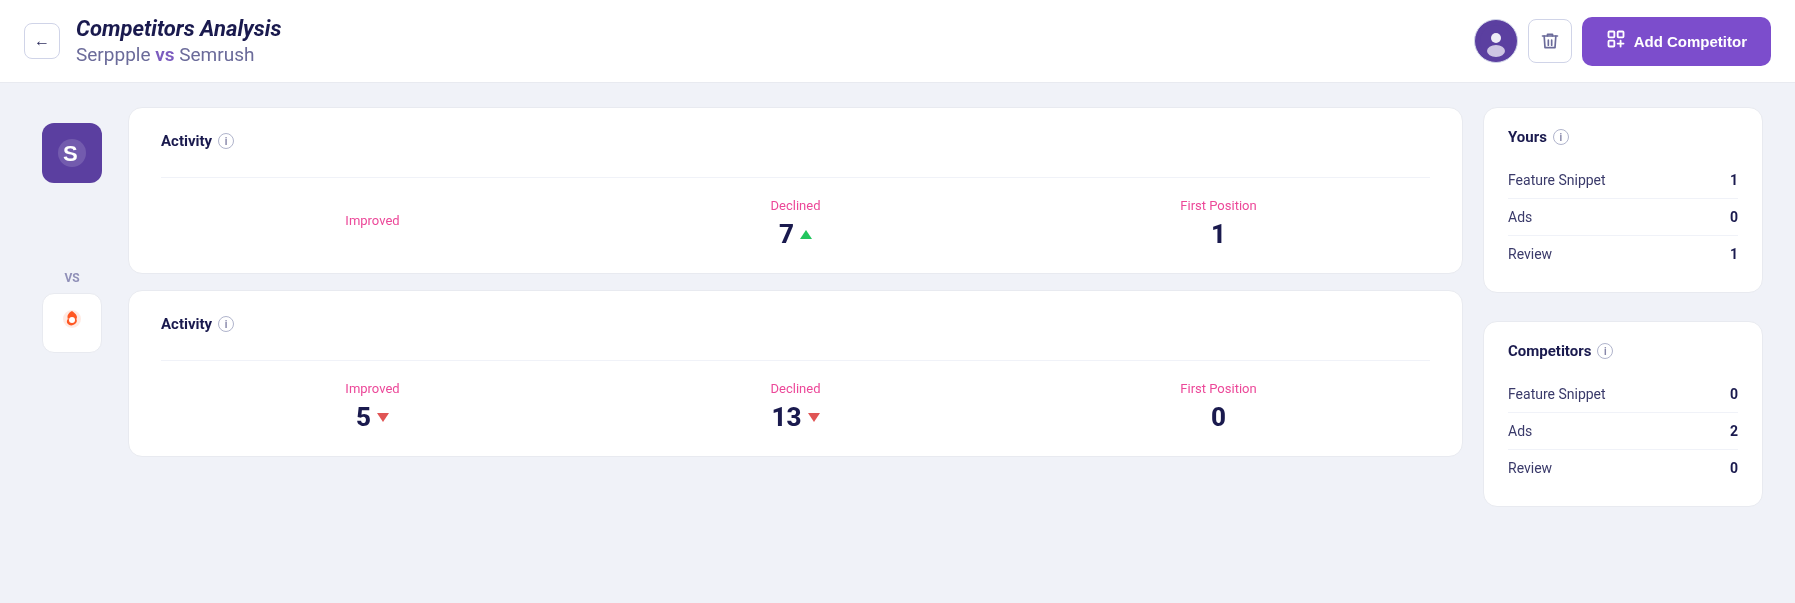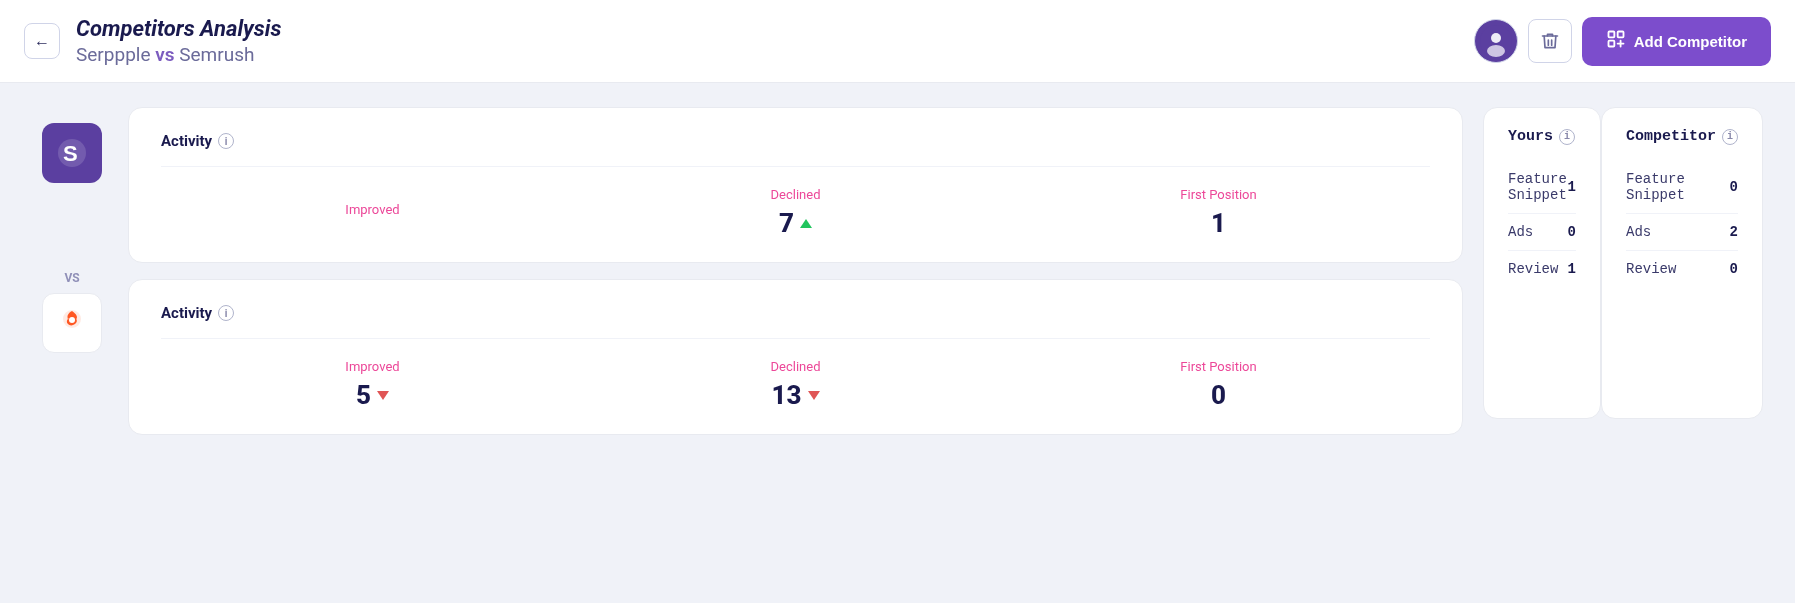--- a/index.html
+++ b/index.html
@@ -157,21 +157,21 @@
       border: 1px solid #e8eaf0;
     }
     .activity-header {
       display: flex;
       align-items: center;
       gap: 6px;
       font-size: 15px;
       font-weight: 700;
       color: #1a1a4e;
       margin-bottom: 20px;
-      padding-bottom: 16px;
+      padding-bottom: 27px;
       border-bottom: 1px solid #f0f2f8;
     }
     .info-icon {
       width: 16px;
       height: 16px;
       border-radius: 50%;
       border: 1.5px solid #b0b4cc;
       display: inline-flex;
       align-items: center;
       justify-content: center;
@@ -215,23 +215,22 @@
     .arrow-up {
       width: 0;
       height: 0;
       border-left: 6px solid transparent;
       border-right: 6px solid transparent;
       border-bottom: 9px solid #22c55e;
     }
     .right-section {
       width: 280px;
       display: flex;
-      flex-direction: row;
-      gap: 0;
-      font-family: Liberation Mono, monospace;
+      flex-direction: column;
+      gap: 12px;
     }
     .side-card {
       background: #fff;
       border-radius: 14px;
       padding: 20px 24px;
       border: 1px solid #e8eaf0;
       margin-bottom: 16px;
     }
     .side-card-title {
       font-size: 15px;
@@ -410,21 +409,21 @@
         <span class="side-row-value">0</span>
       </div>
       <div class="side-row">
         <span>Review</span>
         <span class="side-row-value">1</span>
       </div>
     </div>
 
     <div class="side-card">
       <div class="side-card-title">
-        <span>Competitor</span>
+        <span>Competitors</span>
         <div class="info-icon">i</div>
       </div>
       <div class="side-row">
         <span>Feature Snippet</span>
         <span class="side-row-value">0</span>
       </div>
       <div class="side-row">
         <span>Ads</span>
         <span class="side-row-value">2</span>
       </div>

